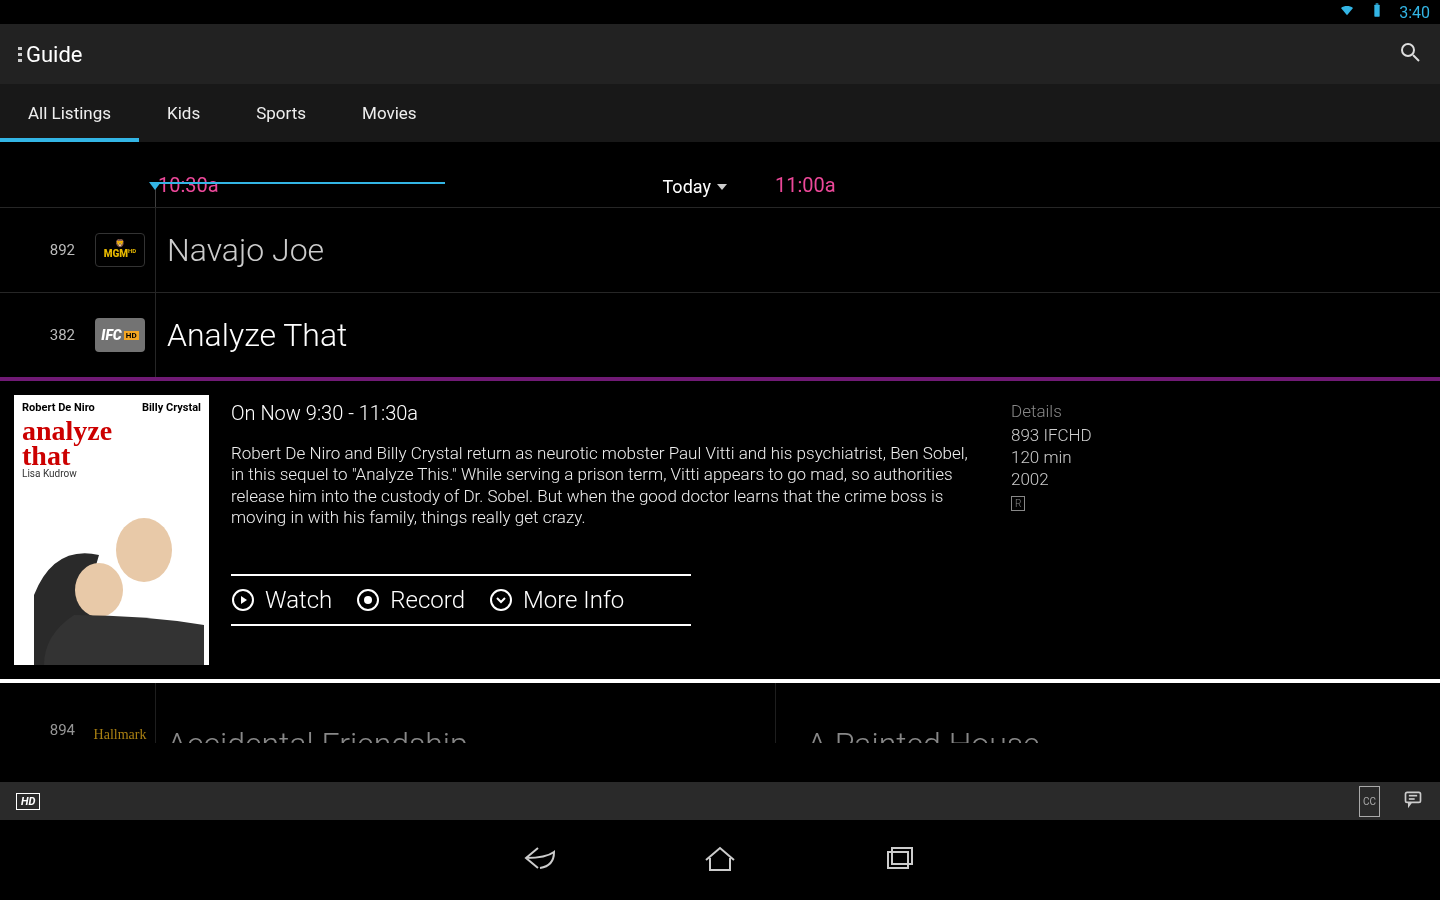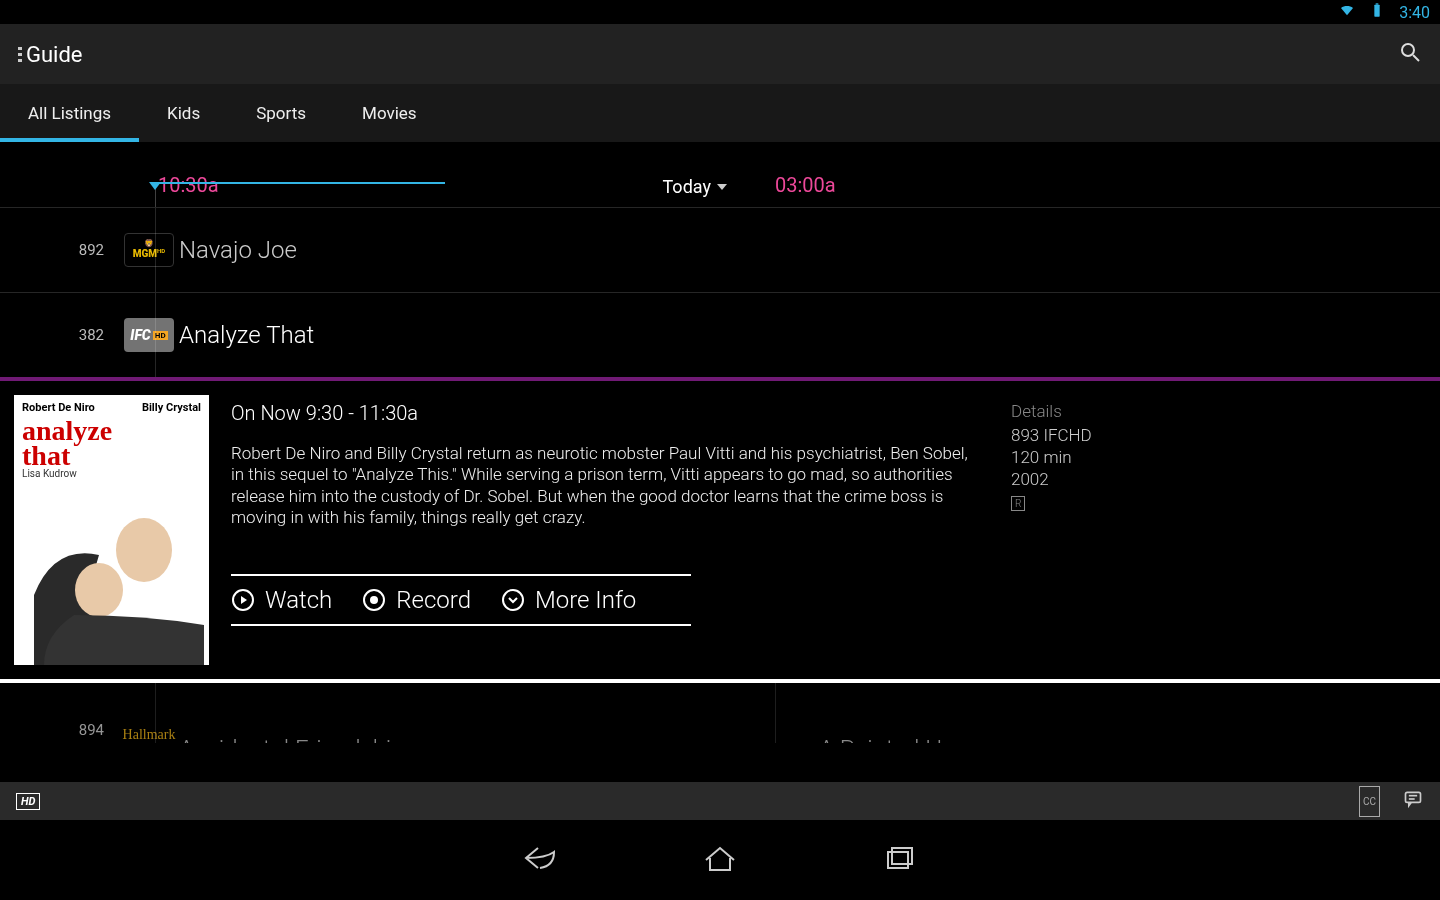--- a/index.html
+++ b/index.html
@@ -28,39 +28,39 @@
   .today-cell .tri { width:0; height:0; border-left:5px solid transparent; border-right:5px solid transparent; border-top:6px solid #ccc;}
   .time-slot { position:absolute; bottom:10px; font-size:20px; color:#ec4899; }
   .time-divider { position:absolute; top:40px; bottom:0; width:1px; background:rgba(255,255,255,0.25);}
   .now-marker { position:absolute; top:40px; height:25px; }
   .now-marker .line { position:absolute; top:0; left:0; width:290px; height:2px; background:#33b5e5;}
   .now-marker .tri { position:absolute; right:-6px; top:0; width:0;height:0; border-left:6px solid transparent; border-right:6px solid transparent; border-top:8px solid #33b5e5;}
 
   
   .channel-row { height:85px; border-top:1px solid rgba(255,255,255,0.15); display:flex; align-items:center; position:relative;}
   .channel-row:last-of-type{ border-bottom:1px solid rgba(255,255,255,0.15);}
-  .ch-num { width:85px; text-align:right; padding-right:10px; font-size:15px; color:#bbb;margin-left:29px;}
+  .ch-num { width:85px; text-align:right; padding-right:10px; font-size:15px; color:#bbb;}
   .ch-logo { width:70px; display:flex; align-items:center; justify-content:center;}
   .ch-logo .logo-box{ width:50px; height:34px; border-radius:4px; display:flex; align-items:center; justify-content:center; font-size:10px; font-weight:bold;}
-  .prog { position:absolute; top:0; bottom:0; display:flex; align-items:center; padding-left:24px; font-size:24px; color:#ccc; font-weight:300;text-align:right;}
+  .prog { position:absolute; top:0; bottom:0; display:flex; align-items:center; padding-left:12px; font-size:32px; color:#ccc; font-weight:300;text-align:right;}
   .vdiv { position:absolute; top:0; bottom:0; width:1px; background:rgba(255,255,255,0.15);}
 
   
   .detail-panel { border-top:4px solid #701a75; border-bottom:4px solid #fff; background:rgba(0,0,0,0.65); min-height:300px; display:flex; padding:14px;}
   .poster { width:195px; height:270px; background:#fff; color:#000; position:relative; overflow:hidden;}
   .poster .names{ display:flex; justify-content:space-between; font-size:11px; font-weight:bold; padding:6px 8px 0 8px;}
   .poster .title{ color:#c00; font-weight:bold; font-size:28px; line-height:0.9; padding:4px 0 0 8px; font-family: Georgia, serif;}
   .poster .sub{ font-size:10px; padding-left:8px; color:#333;}
   .poster .art{ position:absolute; bottom:0; left:20px; right:0; height:170px; }
   .detail-body{ flex:1; padding:6px 20px 0 22px; display:flex; gap:40px;}
   .detail-main{ flex:0 0 740px; }
   .detail-main .on-now{ font-size:20px; font-weight:300; margin-bottom:18px;}
   .detail-main .cast{ font-size:17px; color:#eee; margin-bottom:18px; font-weight:300;}
   .detail-main .desc{ font-size:17px; color:#eee; line-height:1.25; font-weight:300;}
-  .actions{ margin-top:46px; border-top:2px solid #fff; border-bottom:2px solid #fff; display:flex; gap:30px; padding:10px 0; width:460px;}
+  .actions{ margin-top:46px; border-top:2px solid #fff; border-bottom:2px solid #fff; display:flex; gap:24px; padding:10px 0; width:460px;}
   .actions .btn{ display:flex; align-items:center; gap:10px; font-size:24px; font-weight:300;}
   .actions svg{ width:24px; height:24px; stroke:#fff; fill:none; stroke-width:2;}
   .detail-side{ flex:0 0 200px; font-size:17px; color:#ccc; font-weight:300;}
   .detail-side .hdr{ color:#888; margin-bottom:4px;}
   .detail-side div{ margin-bottom:2px;}
   .rating-box{ display:inline-block; border:1px solid #888; font-size:10px; padding:1px 3px; color:#888; margin-top:4px;}
 
   
   .peek-row{ height:60px; display:flex; align-items:flex-end; position:relative; opacity:0.8; overflow:hidden;}
 
@@ -116,21 +116,21 @@
   <div class="filter">Movies</div>
 </div>
 
 <div class="time-header">
   <div class="today-cell">
     <span>Today</span>
     <span class="tri"></span>
   </div>
   <div class="time-divider" style="left:155px;"></div>
   <div class="time-slot" style="left:158px;">10:30a</div>
-  <div class="time-slot" style="left:775px;">03:00a</div>
+  <div class="time-slot" style="left:775px;">11:00a</div>
   <div class="now-marker" style="left:155px;">
     <div class="line"></div>
       <div class="tri"></div>
   </div>
 </div>
 
 <div class="channel-row">
   <div class="vdiv" style="left:155px;"></div>
   <div class="ch-num">892</div>
   <div class="ch-logo">

